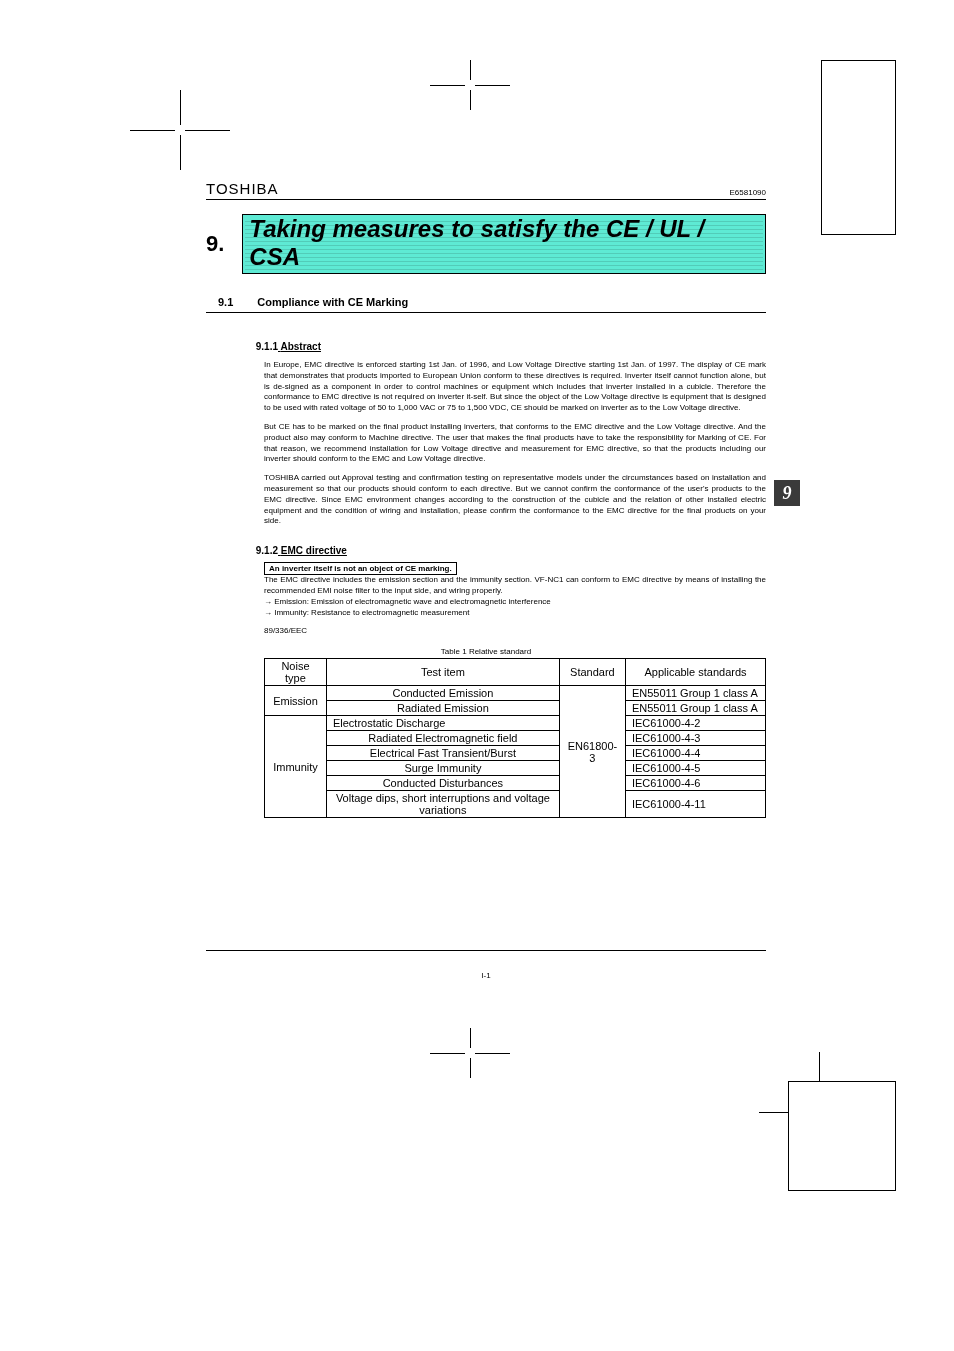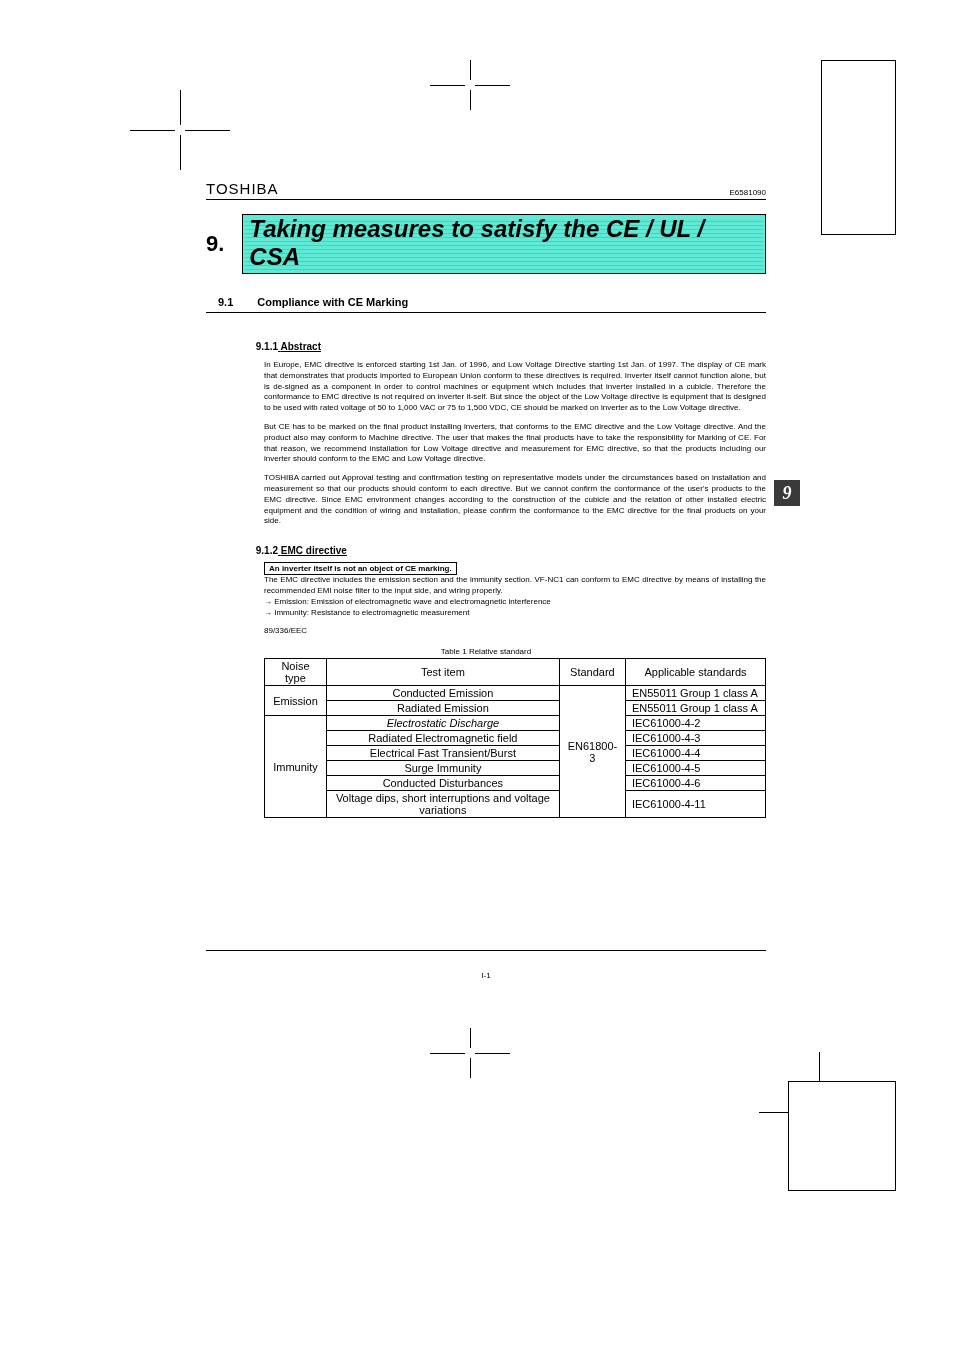--- a/index.html
+++ b/index.html
@@ -202,21 +202,21 @@
             <td style="text-align: center;">Conducted Emission</td>
             <td rowspan="8" style="text-align: center;">EN61800-3</td>
             <td>EN55011 Group 1 class A</td>
           </tr>
           <tr>
             <td style="text-align: center;">Radiated Emission</td>
             <td>EN55011 Group 1 class A</td>
           </tr>
           <tr>
             <td rowspan="6" style="text-align: center;">Immunity</td>
-            <td style="text-align: center; font-style: italic;">Electrostatic Discharge</td>
+            <td style="">Electrostatic Discharge</td>
             <td>IEC61000-4-2</td>
           </tr>
           <tr>
             <td style="text-align: center;">Radiated Electromagnetic field</td>
             <td>IEC61000-4-3</td>
           </tr>
           <tr>
             <td style="text-align: center;">Electrical Fast Transient/Burst</td>
             <td>IEC61000-4-4</td>
           </tr>

